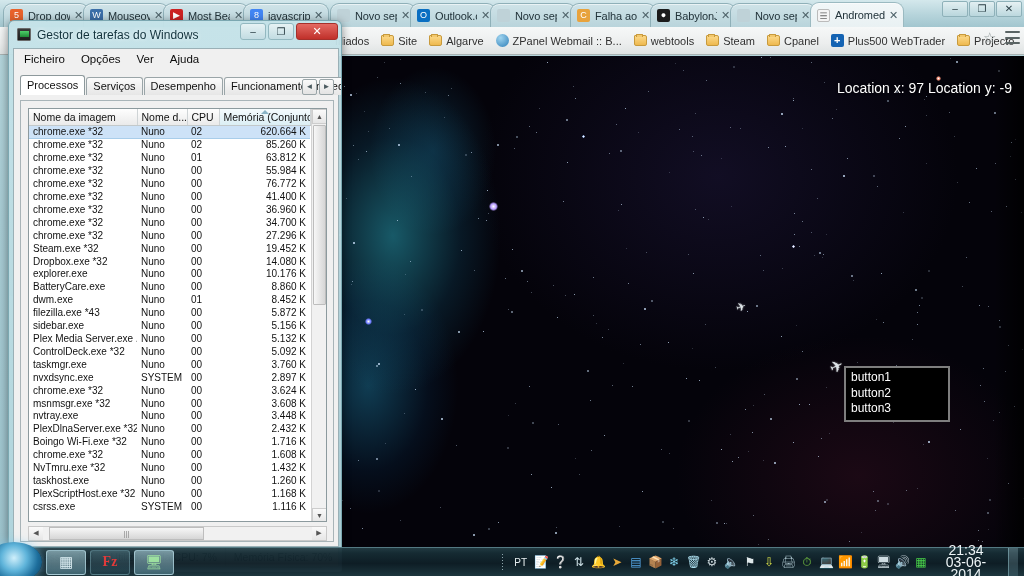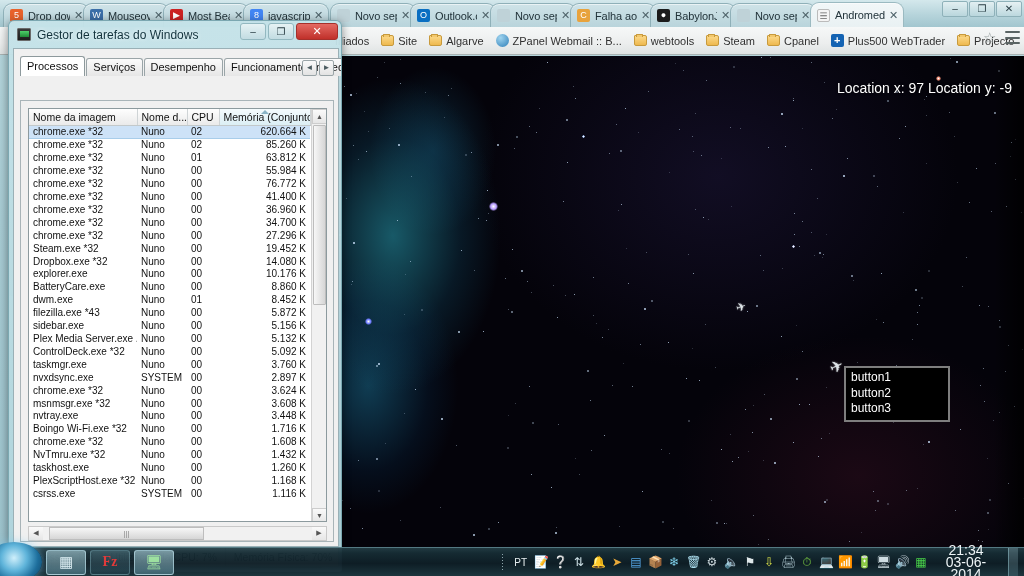--- a/index.html
+++ b/index.html
@@ -665,20 +665,26 @@
       <div id="tm-icon"></div>
       <div id="tm-title">Gestor de tarefas do Windows</div>
       <div id="tm-winbtns">
         <div class="b">–</div>
         <div class="b">❐</div>
         <div class="b x">✕</div>
       </div>
     </div>
 
     <div id="tm-client">
+      <div id="tm-menubar">
+        <span>Ficheiro</span>
+        <span>Opções</span>
+        <span>Ver</span>
+        <span>Ajuda</span>
+      </div>
 
       <div id="tm-tabs">
         <div class="tmtab active">Processos</div>
           <div class="tmtab">Serviços</div>
           <div class="tmtab">Desempenho</div>
           <div class="tmtab">Funcionamento em rede</div>
           <div id="tm-tabarrows">
           <div>◄</div>
           <div>►</div>
         </div>
@@ -826,20 +832,26 @@
                   <td class="col-name">msnmsgr.exe *32</td>
                   <td class="col-user">Nuno</td>
                   <td class="col-cpu">00</td>
                   <td class="col-mem">3.608 K</td>
                 </tr>
                 <tr class="">
                   <td class="col-name">nvtray.exe</td>
                   <td class="col-user">Nuno</td>
                   <td class="col-cpu">00</td>
                   <td class="col-mem">3.448 K</td>
+                </tr>
+                <tr class="">
+                  <td class="col-name">PlexDlnaServer.exe *32</td>
+                  <td class="col-user">Nuno</td>
+                  <td class="col-cpu">00</td>
+                  <td class="col-mem">2.432 K</td>
                 </tr>
                 <tr class="">
                   <td class="col-name">Boingo Wi-Fi.exe *32</td>
                   <td class="col-user">Nuno</td>
                   <td class="col-cpu">00</td>
                   <td class="col-mem">1.716 K</td>
                 </tr>
                 <tr class="">
                   <td class="col-name">chrome.exe *32</td>
                   <td class="col-user">Nuno</td>

